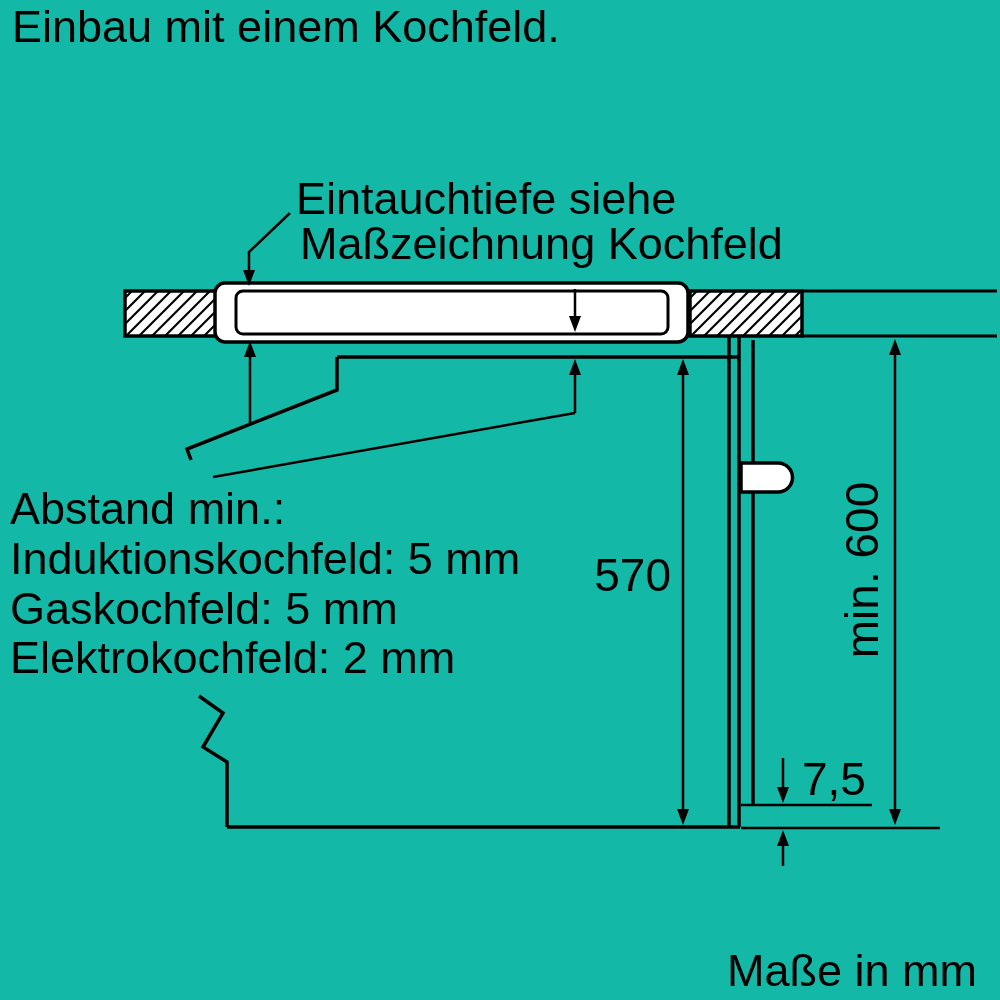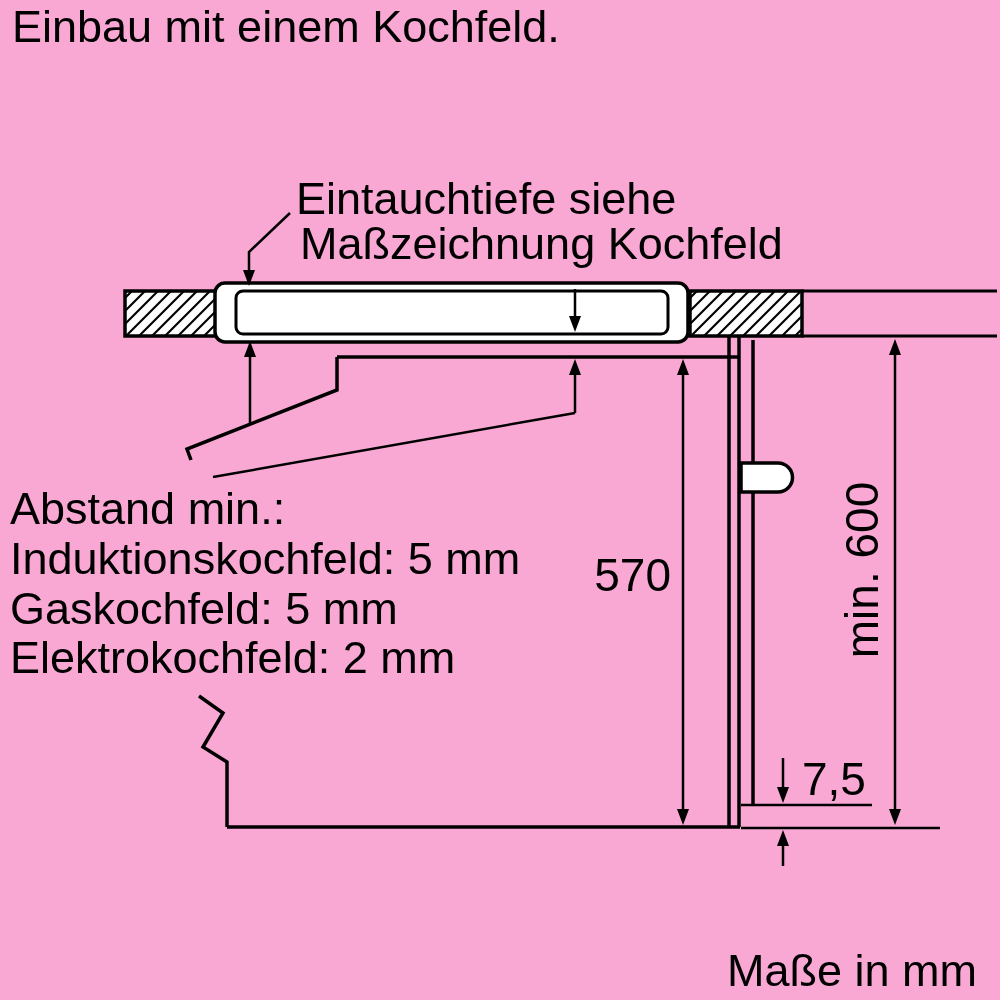--- a/index.html
+++ b/index.html
@@ -1,20 +1,20 @@
 <!DOCTYPE html>
 <html><head>
 <meta charset="utf-8">
 <style>
   html, body { margin: 0; padding: 0; background: #ffffff; }
   .canvas {
     position: relative;
     width: 1000px;
     height: 1000px;
-    background: #f9a8d4;
+    background: #14b8a6;
     font-family: "Liberation Sans", sans-serif;
   }
   svg { display: block; }
   .ol   { stroke: #000; stroke-width: 3.5; fill: none; stroke-linejoin: miter; stroke-linecap: butt; }
   .med  { stroke: #000; stroke-width: 3;   fill: none; }
   .dim  { stroke: #000; stroke-width: 2.5; fill: none; }
   .hatch{ stroke: #000; stroke-width: 2.2; }
   .white{ fill: #fff; stroke: #000; stroke-width: 3.5; }
   .arrow{ fill: #000; stroke: none; }
   text  { fill: #000; font-family: "Liberation Sans", sans-serif; }

